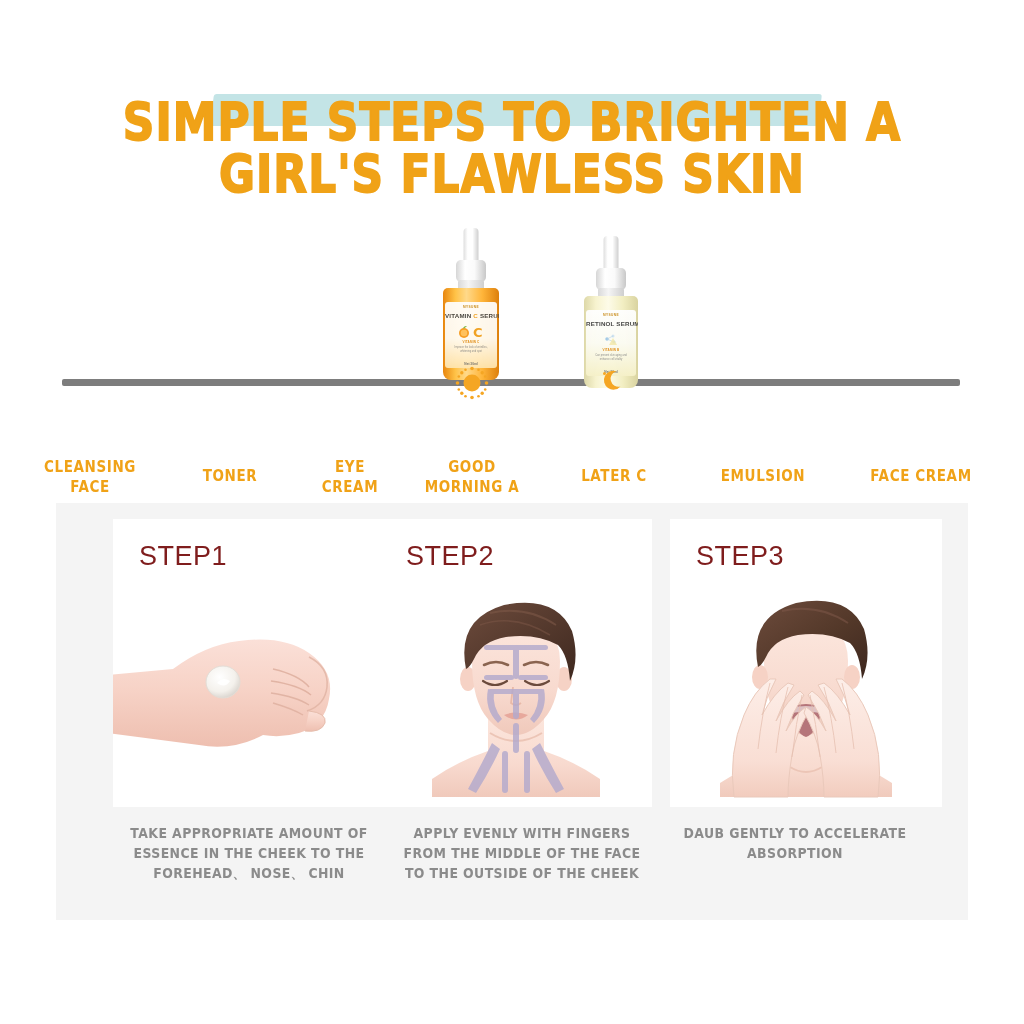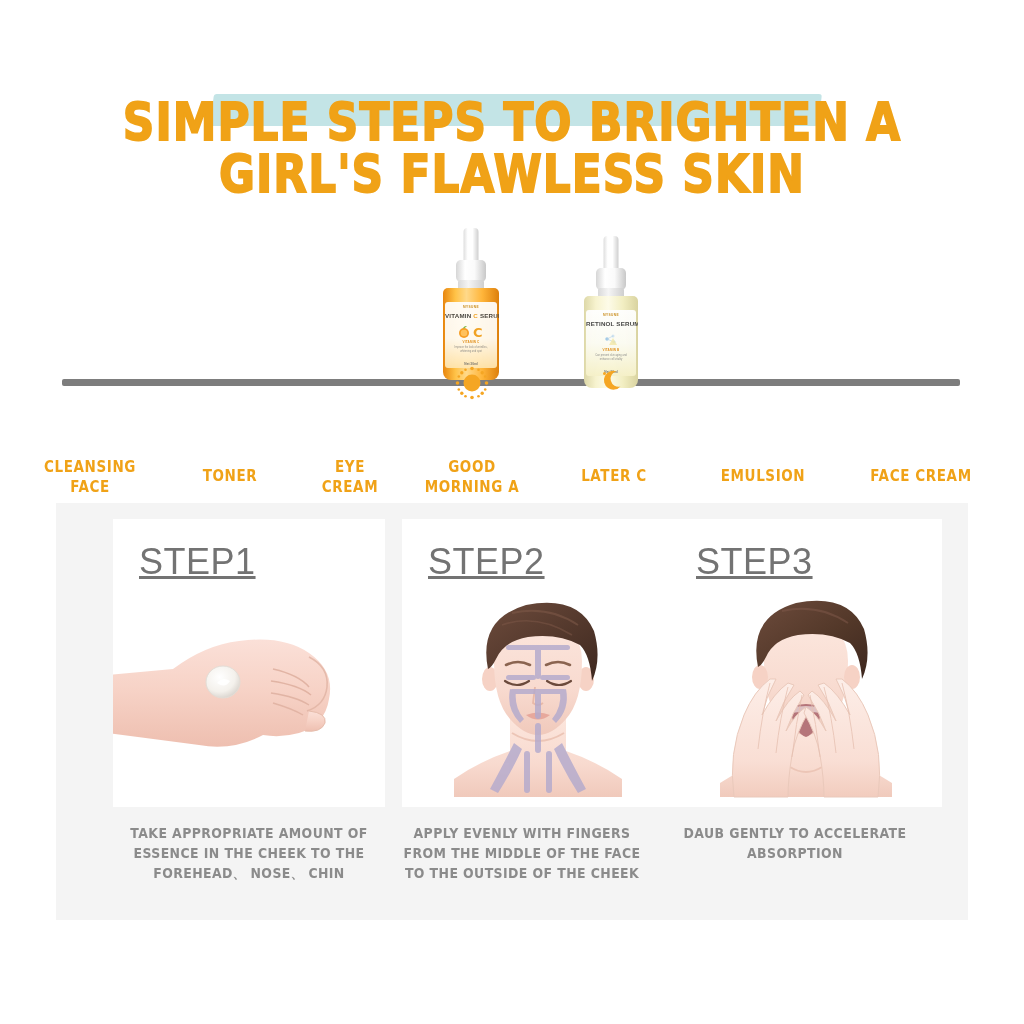--- a/index.html
+++ b/index.html
@@ -111,26 +111,26 @@
 
   
   .panel{
     position:absolute; left:56px; top:503px; width:912px; height:417px;
     background:#f4f4f4;
   }
   .card{
     position:absolute; top:16px; width:272px; height:288px; background:#ffffff;
   }
   .card.c1{ left:57px; }
-  .card.c2{ left:346px;text-align:right; }
+  .card.c2{ left:324px;text-align:right; }
   .card.c3{ left:614px; }
   .step-title{
     position:absolute; left:26px; top:22px;
     font-family:"Liberation Sans", sans-serif;
-    font-size:36px; font-weight:400; color:#737373; letter-spacing:.5px;text-decoration:underline;
+    font-size:27px; font-weight:400; color:#7f1d1d; letter-spacing:.5px;
   }
   .art{ position:absolute; left:0; top:64px; width:100%; height:220px; }
   .cap{
     position:absolute; width:272px; text-align:center;
     font-family:"DejaVu Sans", sans-serif;
     font-size:12.5px; font-weight:700; color:#8b8b8b;
     line-height:18px; letter-spacing:.4px;
     transform:scaleY(1.1); transform-origin:center top;
   }
   .cap.p1{ left:57px; top:321px; }

